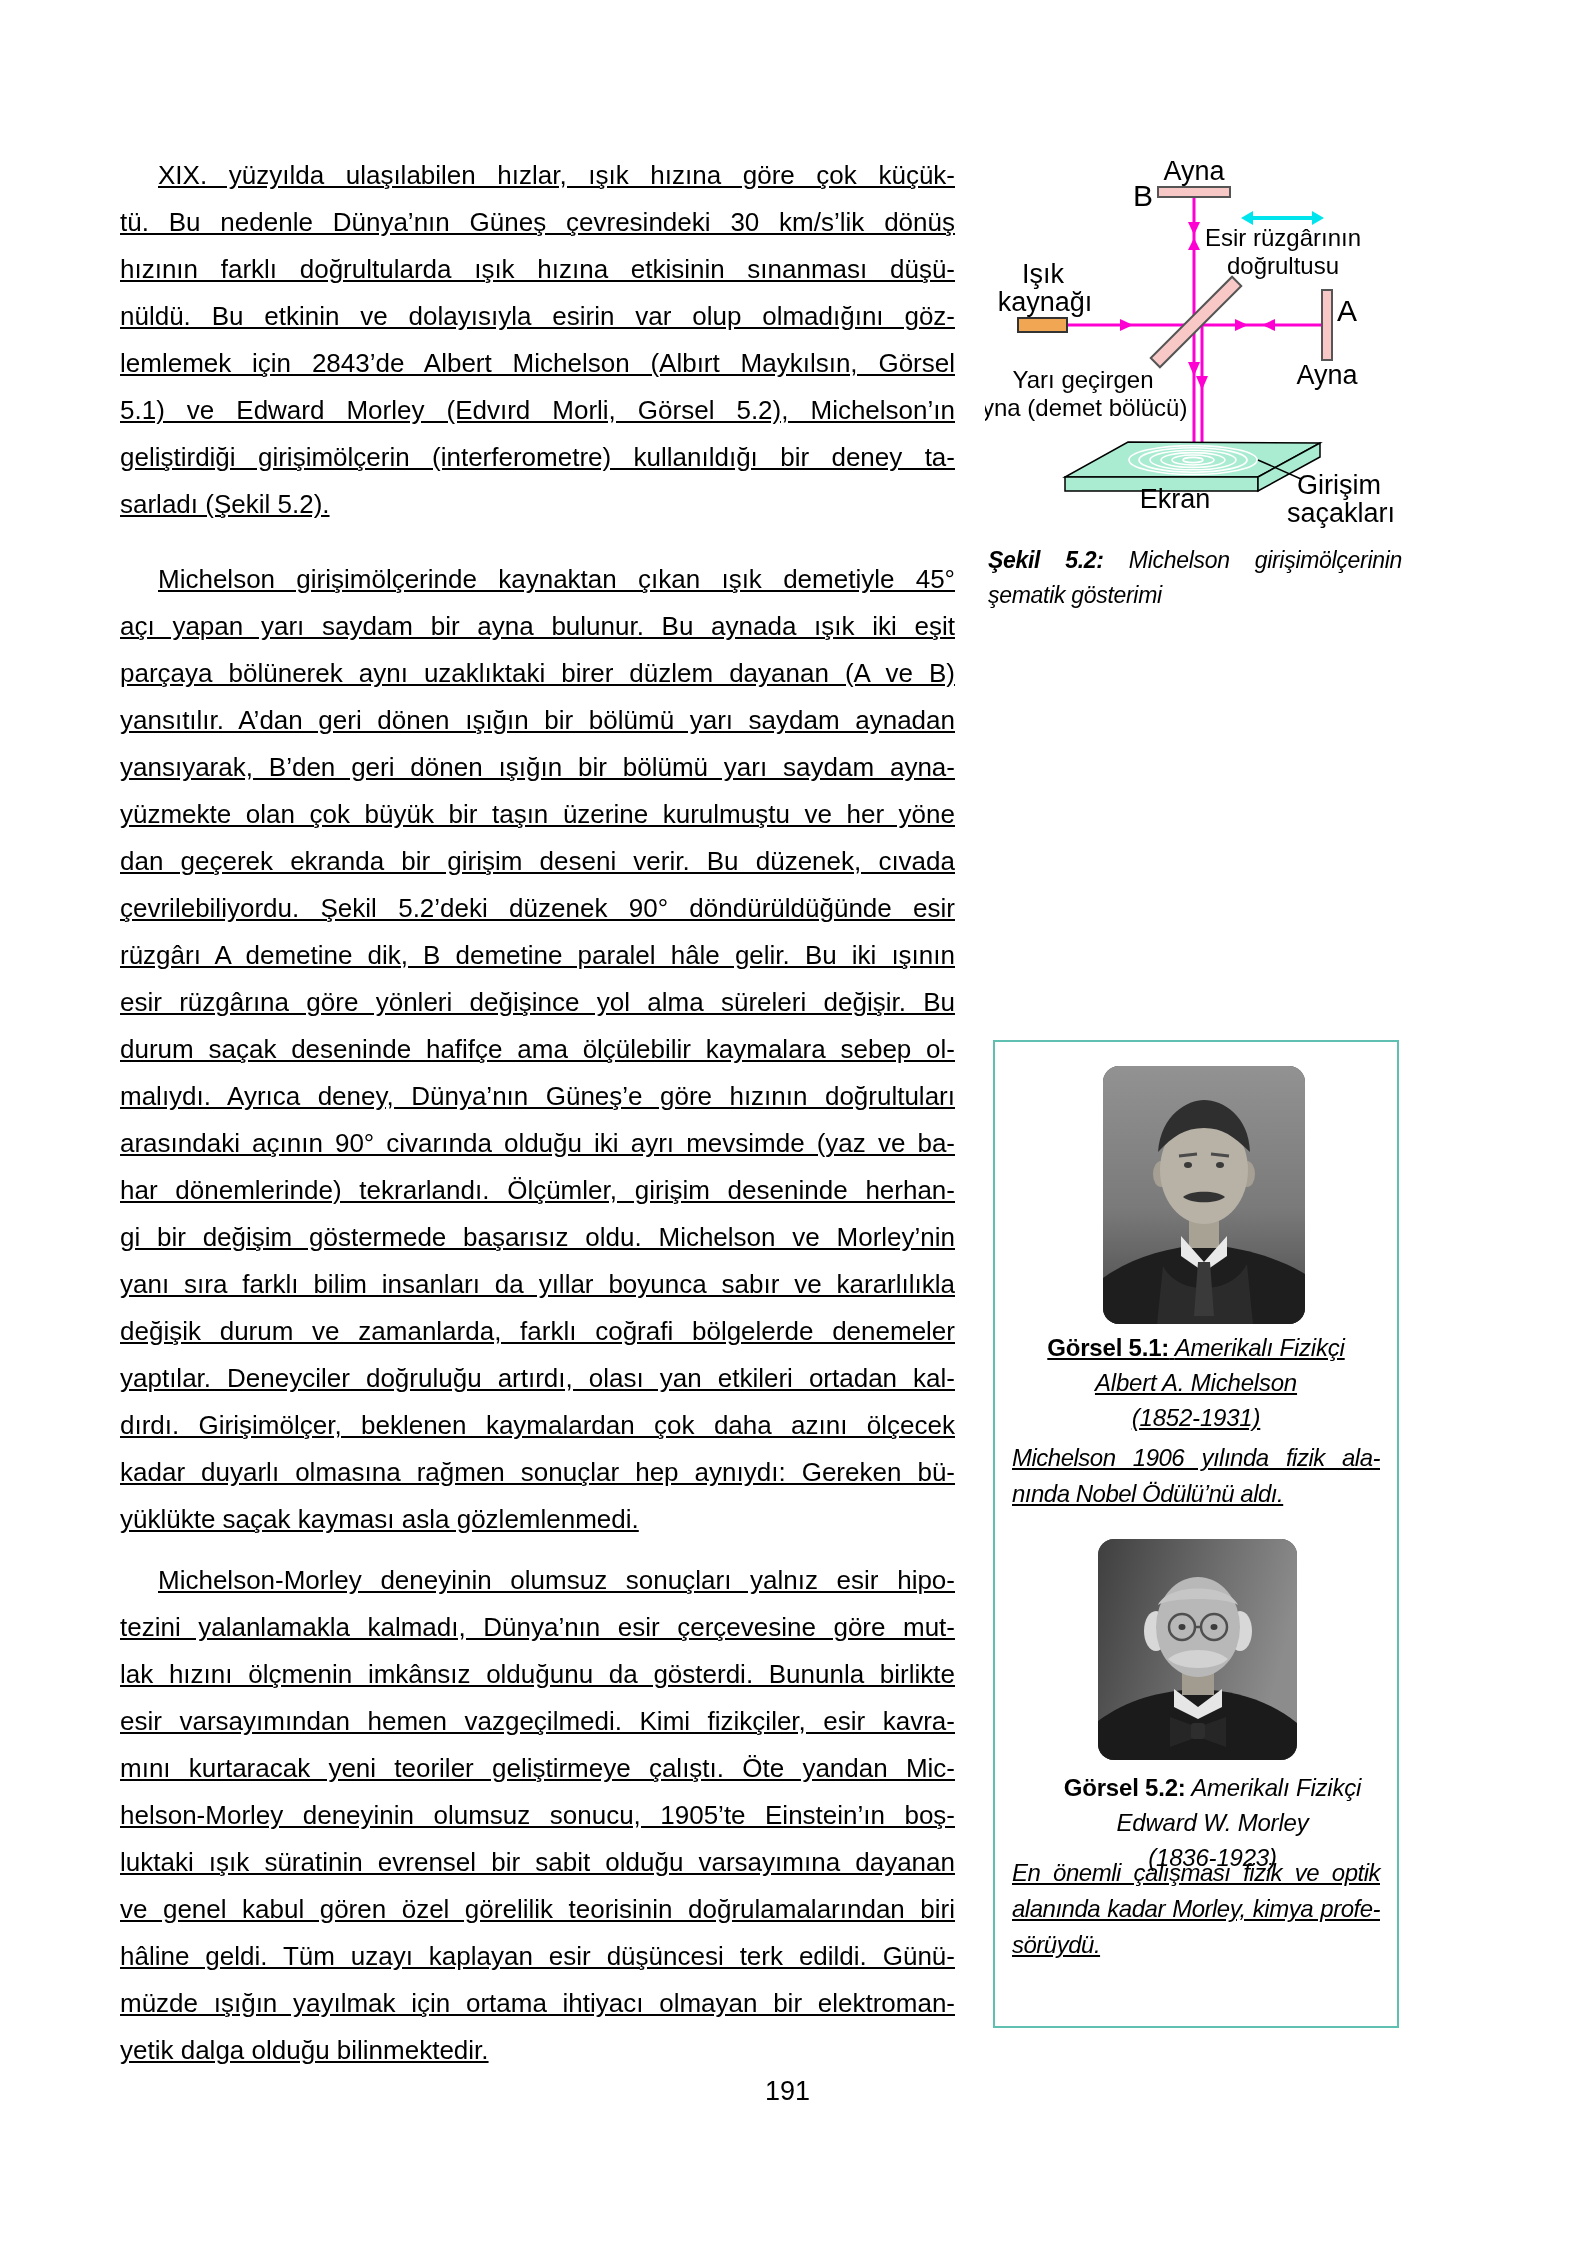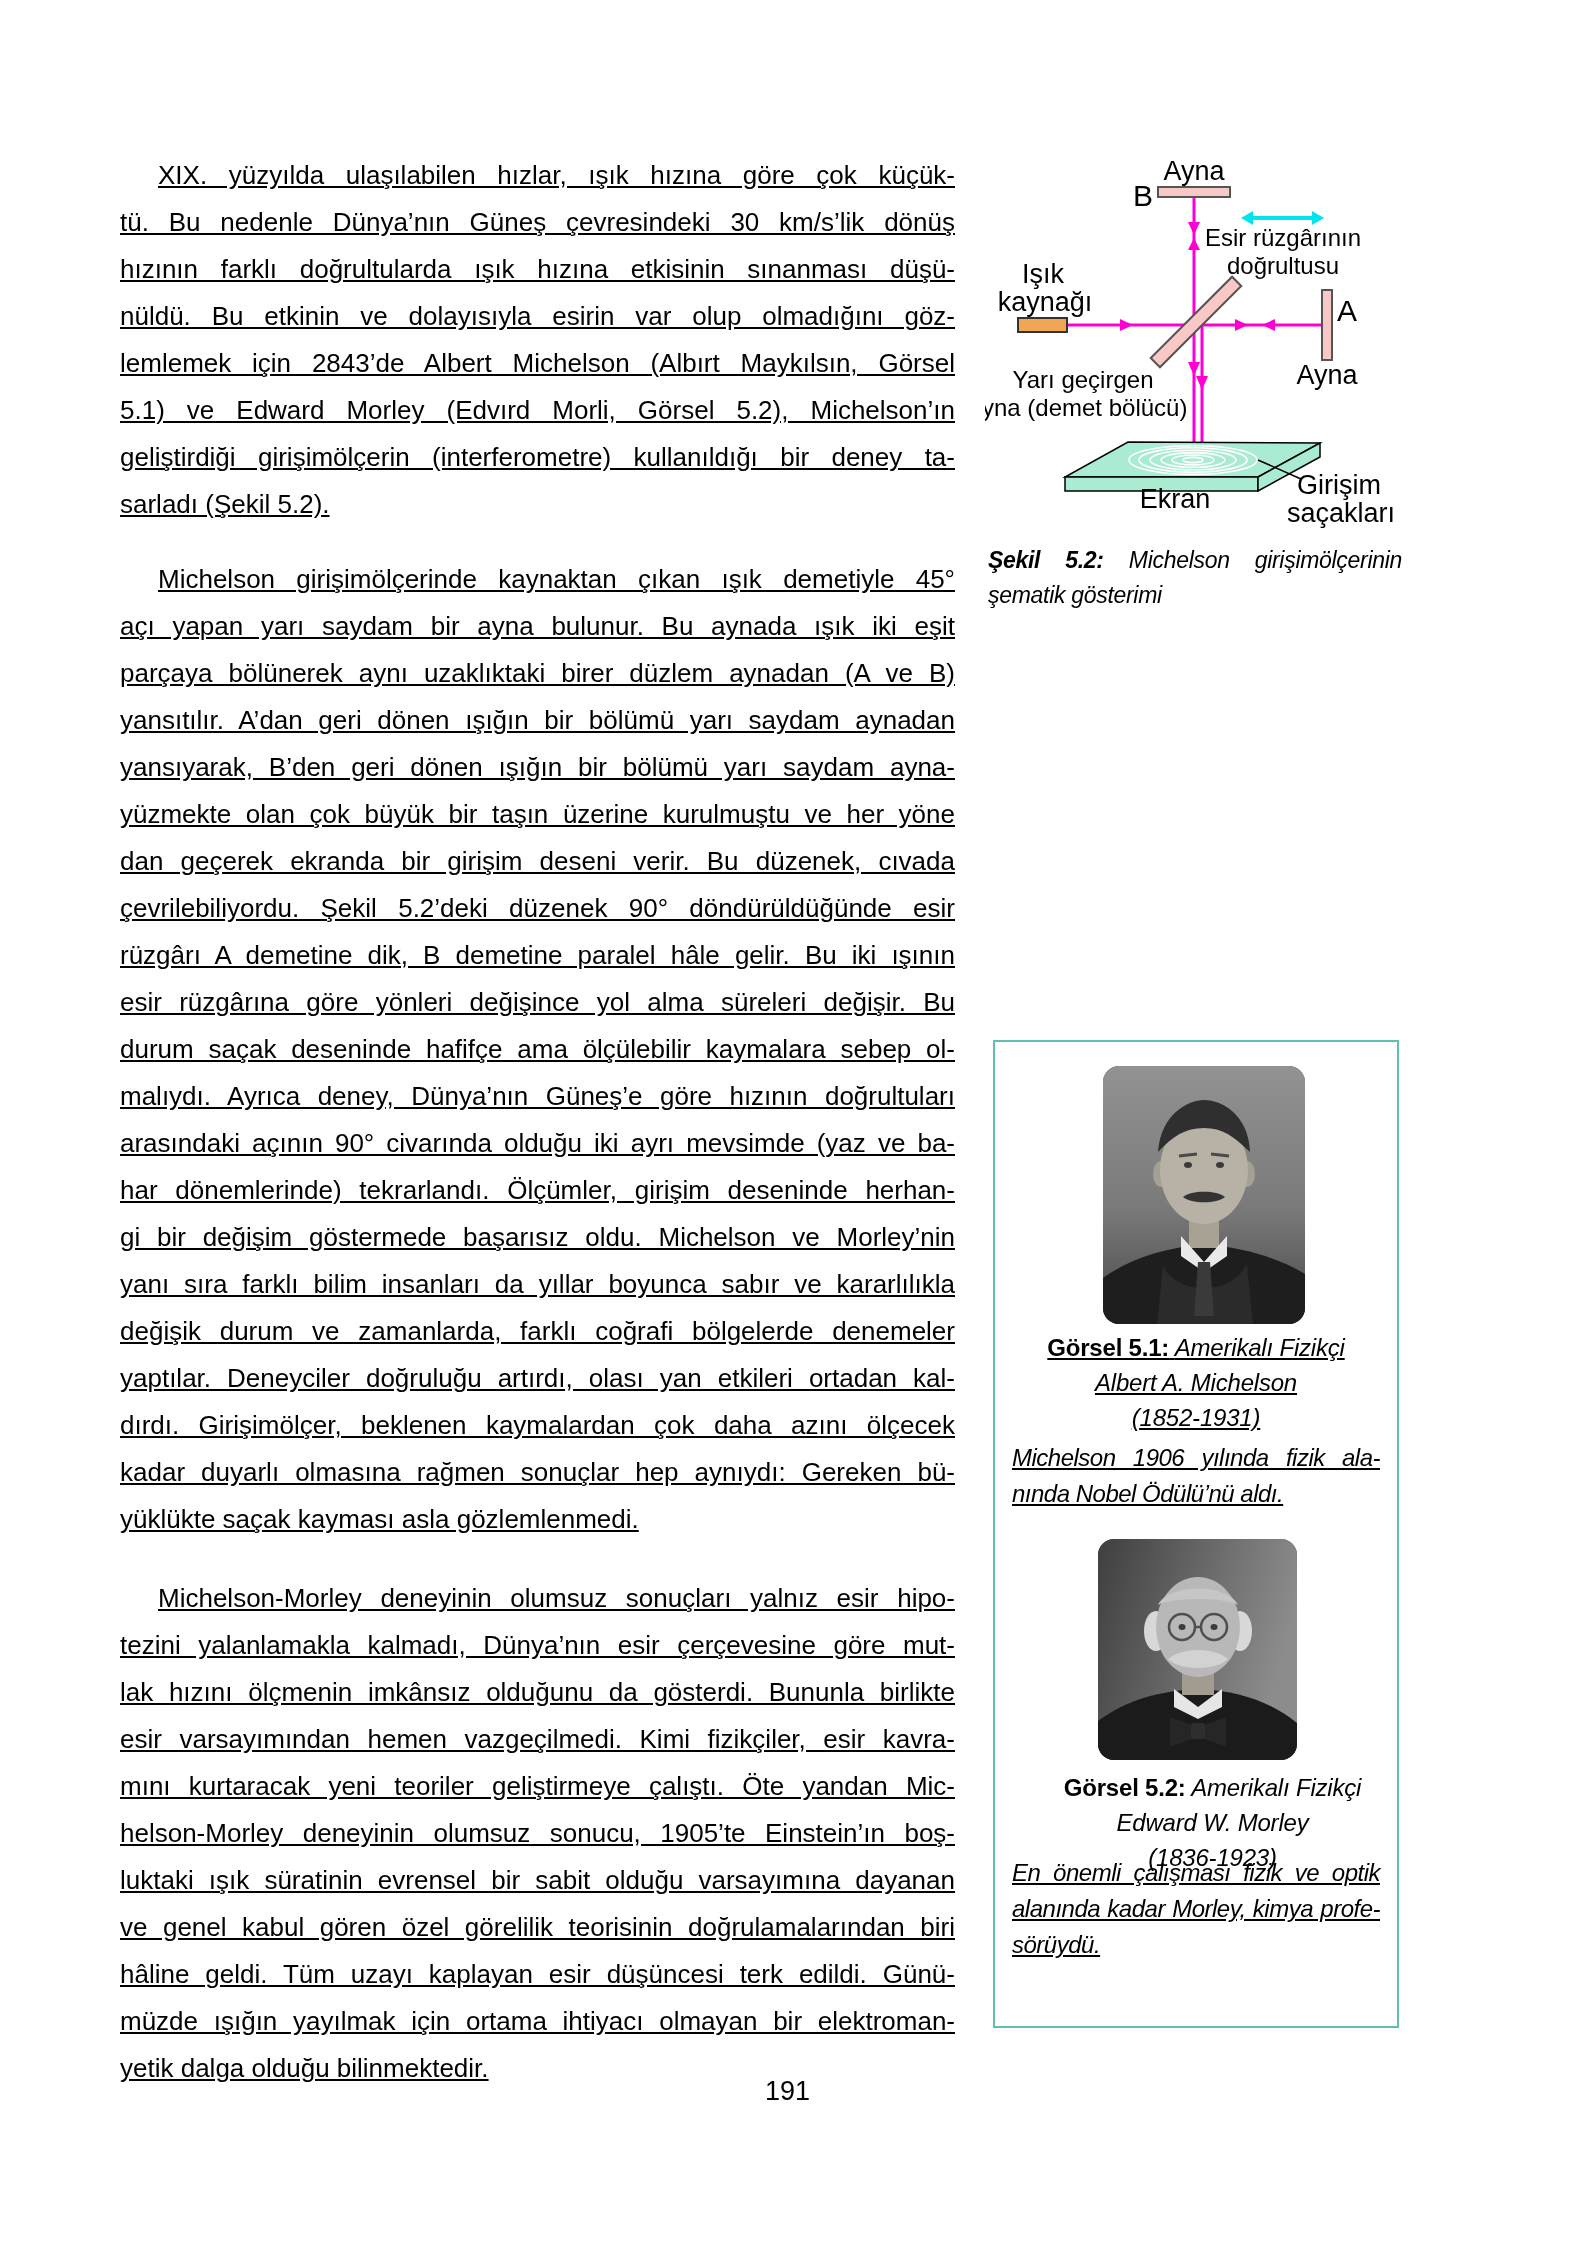--- a/index.html
+++ b/index.html
@@ -2,21 +2,21 @@
 <html><head>
 <meta charset="utf-8">
 <style>
   html,body{margin:0;padding:0;background:#fff;}
   .page{position:relative;width:1575px;height:2244px;background:#ffffff;
         font-family:"Liberation Sans",sans-serif;color:#000;overflow:hidden;}
   
   .textcol{position:absolute;left:120px;top:152px;width:835px;}
   .para{margin:0;}
   .para + .para{margin-top:28px;}
-  .para.p3{margin-top:32px;}
+  .para.p3{margin-top:14px;}
   .tline{font-size:26px;line-height:47px;white-space:normal;
          text-align:justify;text-align-last:justify;text-decoration:underline;}
   .tline.last{text-align-last:left;}
   .para .tline:first-child{text-indent:38px;}
   
   .figcaption{position:absolute;left:988px;top:543px;width:414px;
               font-size:23px;line-height:35px;letter-spacing:-0.3px;font-style:italic;}
   .figcaption .cline{text-align:justify;text-align-last:justify;}
   .figcaption .cline.last{text-align-last:left;}
   .bold-it{font-weight:bold;font-style:italic;}
@@ -58,21 +58,21 @@
         <div class="tline">hızının farklı doğrultularda ışık hızına etkisinin sınanması düşü-</div>
         <div class="tline">nüldü. Bu etkinin ve dolayısıyla esirin var olup olmadığını göz-</div>
         <div class="tline">lemlemek için 2843’de Albert Michelson (Albırt Maykılsın, Görsel</div>
         <div class="tline">5.1) ve Edward Morley (Edvırd Morli, Görsel 5.2), Michelson’ın</div>
         <div class="tline">geliştirdiği girişimölçerin (interferometre) kullanıldığı bir deney ta-</div>
         <div class="tline last">sarladı (Şekil 5.2).</div>
       </div>
     <div class="para p2">
         <div class="tline">Michelson girişimölçerinde kaynaktan çıkan ışık demetiyle 45°</div>
         <div class="tline">açı yapan yarı saydam bir ayna bulunur. Bu aynada ışık iki eşit</div>
-        <div class="tline">parçaya bölünerek aynı uzaklıktaki birer düzlem aynadan (A ve B)</div>
+        <div class="tline">parçaya bölünerek aynı uzaklıktaki birer düzlem dayanan (A ve B)</div>
         <div class="tline">yansıtılır. A’dan geri dönen ışığın bir bölümü yarı saydam aynadan</div>
         <div class="tline">yansıyarak, B’den geri dönen ışığın bir bölümü yarı saydam ayna-</div>
         <div class="tline">yüzmekte olan çok büyük bir taşın üzerine kurulmuştu ve her yöne</div>
         <div class="tline">dan geçerek ekranda bir girişim deseni verir. Bu düzenek, cıvada</div>
         <div class="tline">çevrilebiliyordu. Şekil 5.2’deki düzenek 90° döndürüldüğünde esir</div>
         <div class="tline">rüzgârı A demetine dik, B demetine paralel hâle gelir. Bu iki ışının</div>
         <div class="tline">esir rüzgârına göre yönleri değişince yol alma süreleri değişir. Bu</div>
         <div class="tline">durum saçak deseninde hafifçe ama ölçülebilir kaymalara sebep ol-</div>
         <div class="tline">malıydı. Ayrıca deney, Dünya’nın Güneş’e göre hızının doğrultuları</div>
         <div class="tline">arasındaki açının 90° civarında olduğu iki ayrı mevsimde (yaz ve ba-</div>

